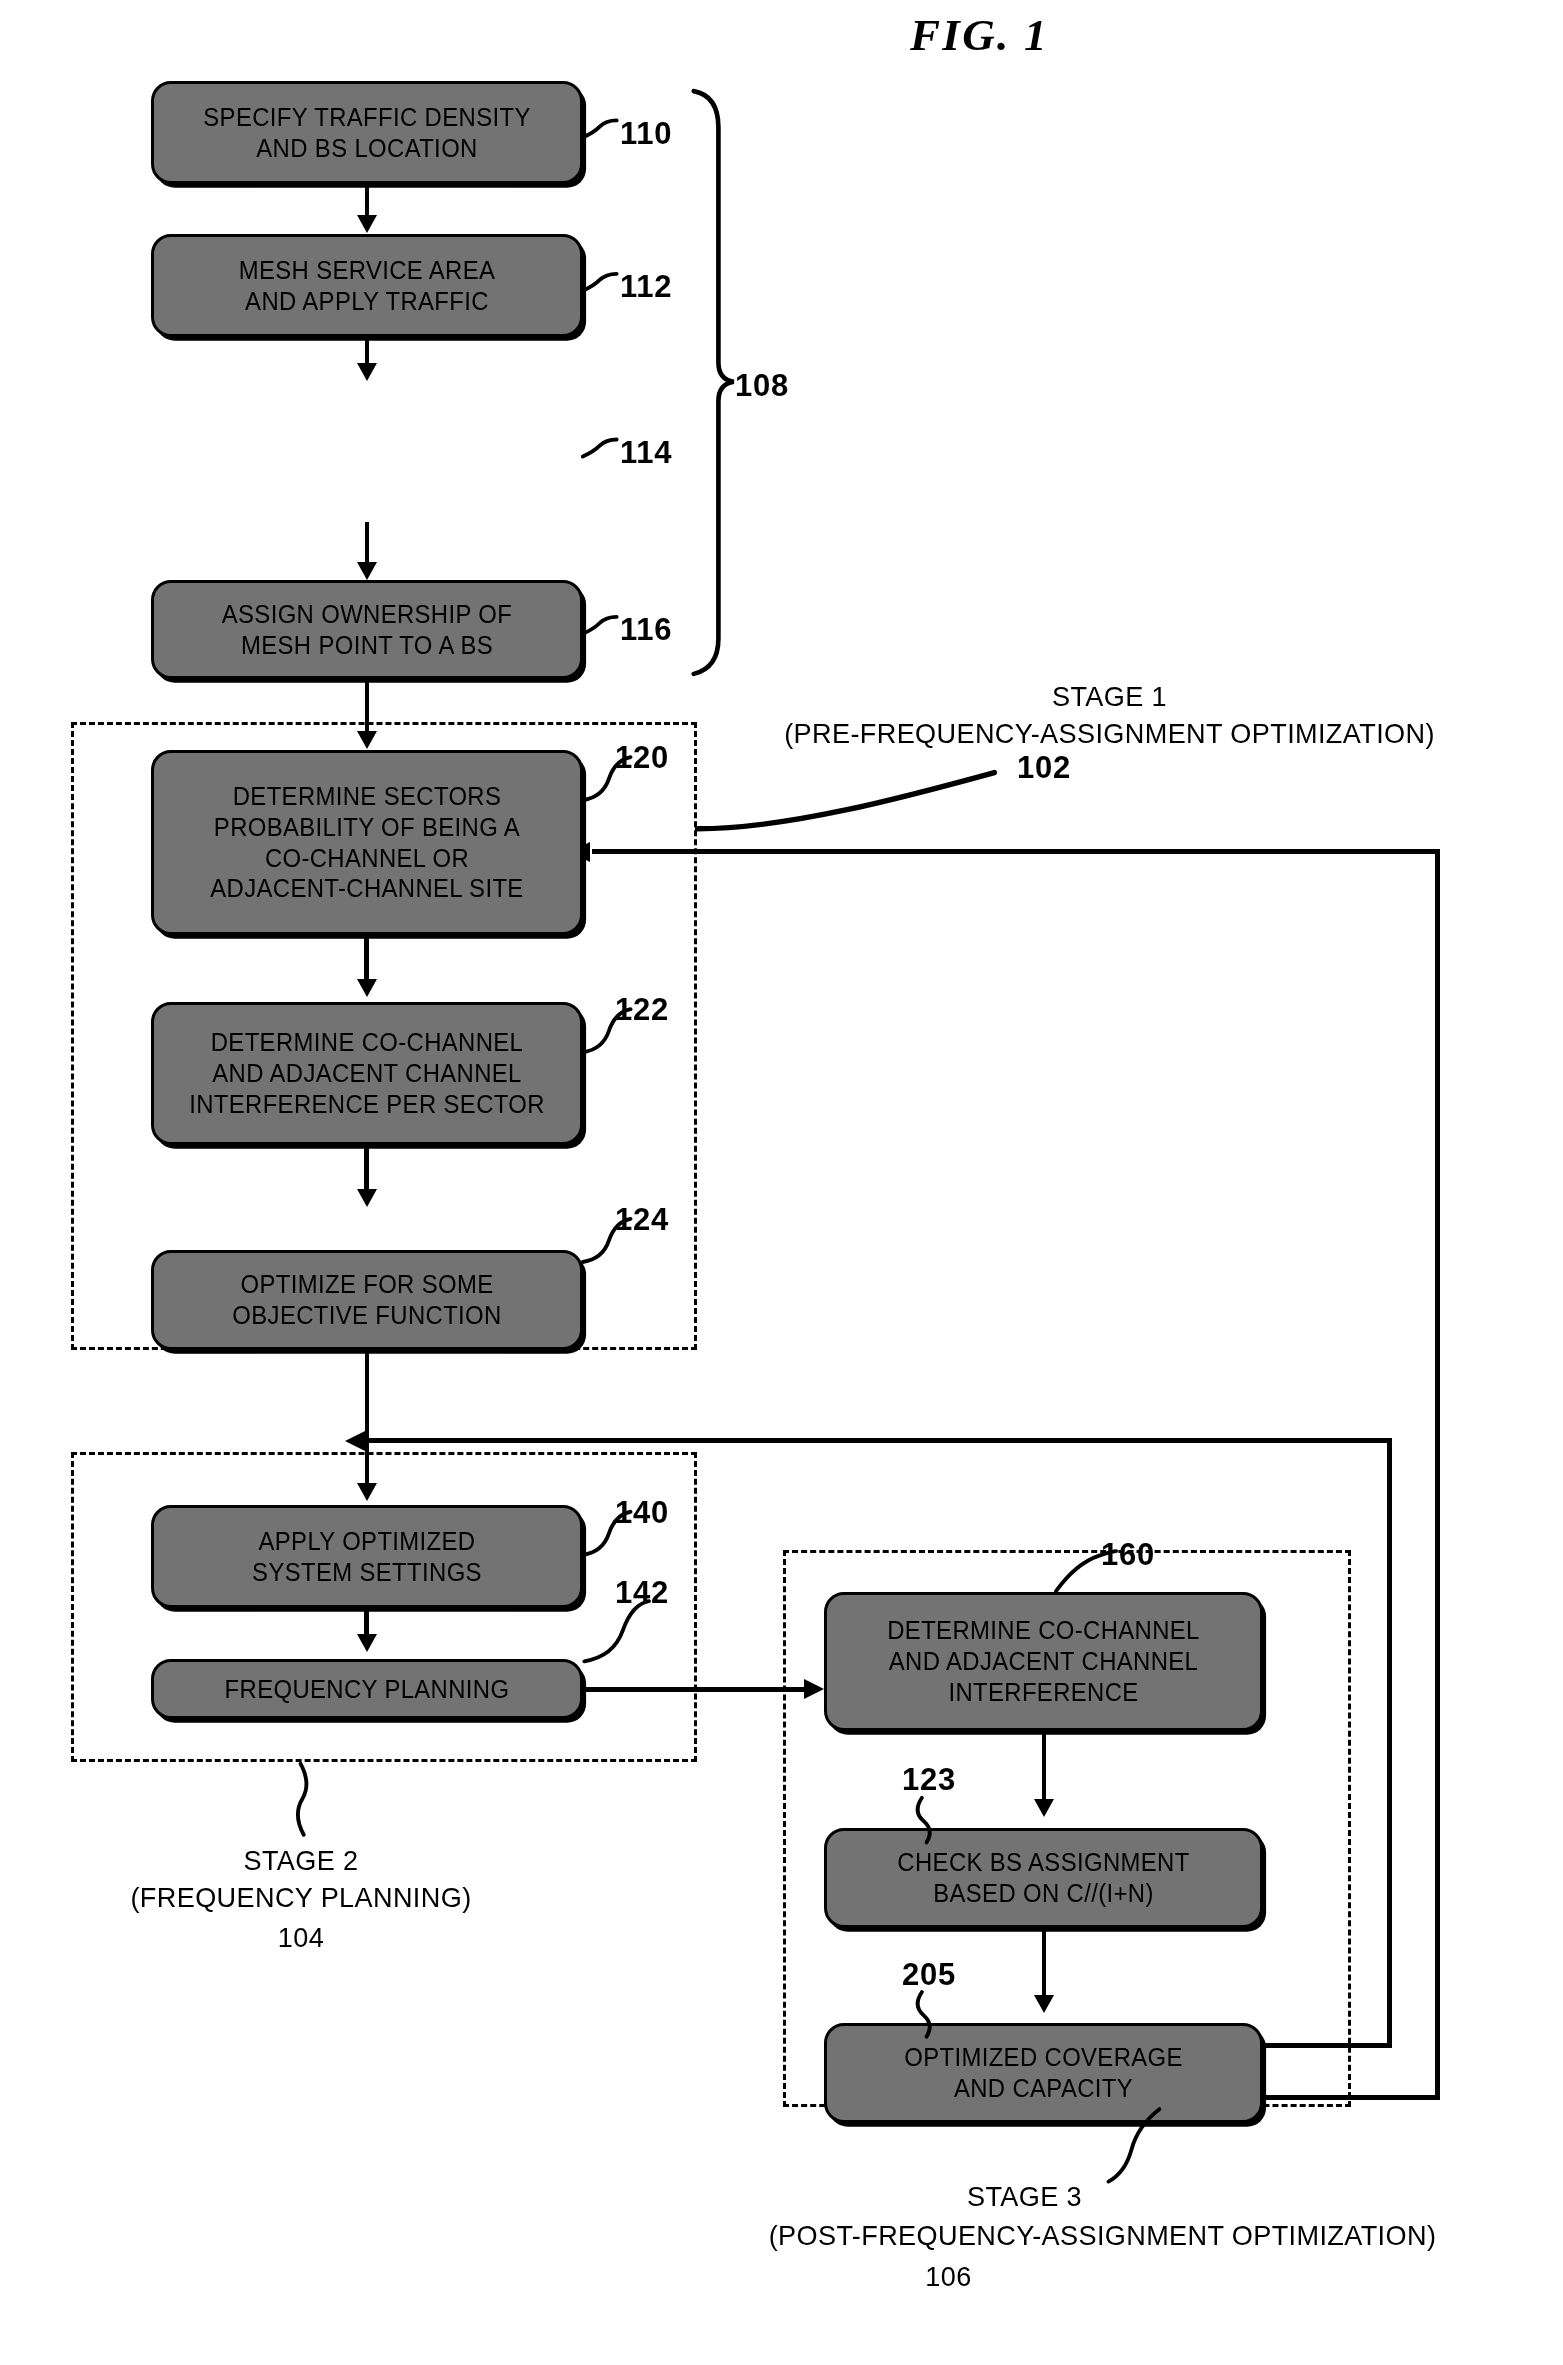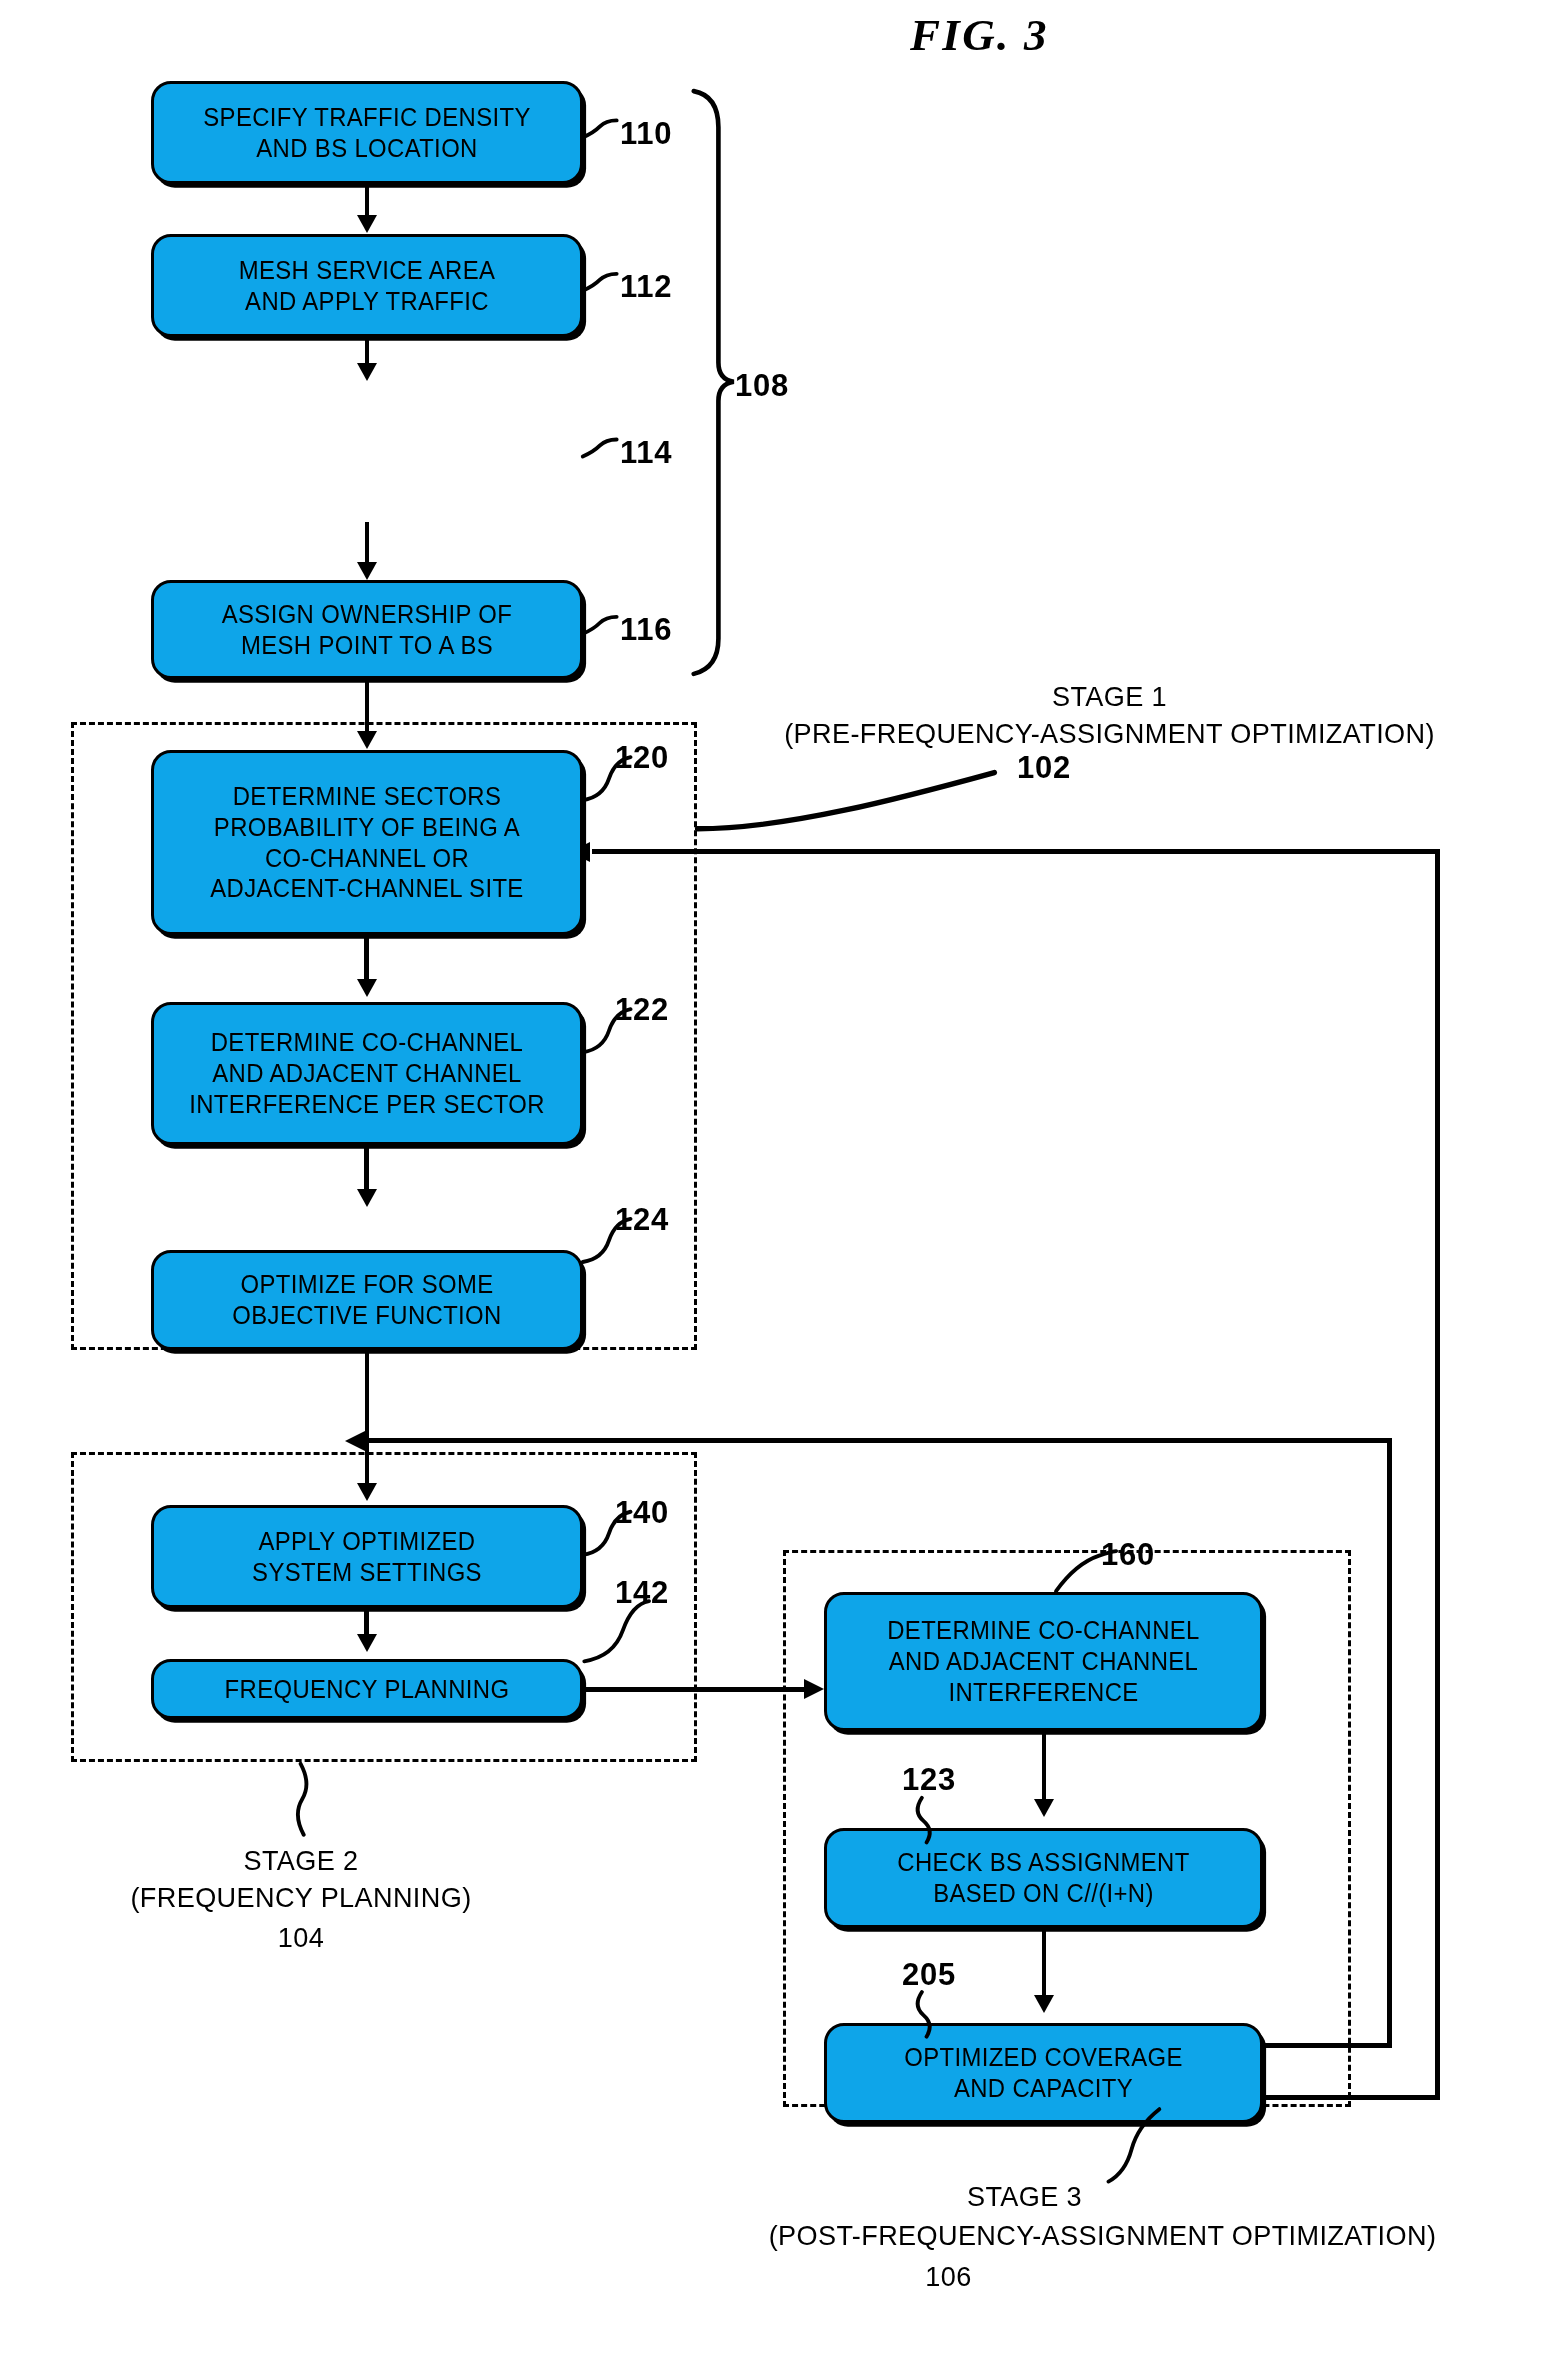--- a/index.html
+++ b/index.html
@@ -11,21 +11,21 @@
   .fig-title{
     position:absolute;left:910px;top:9.2px;width:324px;
     font-family:"Liberation Serif","DejaVu Serif",serif;
     font-style:italic;font-weight:700;font-size:45px;letter-spacing:2.3px;
     text-align:left;white-space:nowrap;
   }
 
   
   .node{
     position:absolute;box-sizing:border-box;
-    border:3.9px solid #000;border-radius:20px;background:#0ea5e9;
+    border:3.9px solid #000;border-radius:20px;background:#737373;
     display:flex;align-items:center;justify-content:center;
     box-shadow:3.9px 4.6px 0 -0.8px #000;
     z-index:6;
   }
   .node .txt{
     display:block;width:100%;text-align:center;
     font-size:25.4px;line-height:1.22;letter-spacing:0.4px;
     font-stretch:condensed;
     transform:scaleX(0.94);
     white-space:pre-line;
@@ -67,21 +67,21 @@
     border-left:20px solid #000;}
 
   svg.overlay{position:absolute;left:0;top:0;width:1564px;height:2366px;
               z-index:7;pointer-events:none;}
 </style>
 </head>
 <body>
 
 <div id="stage">
 
-  <div class="fig-title">FIG.  3</div>
+  <div class="fig-title">FIG.  1</div>
 
   <div class="dashbox" style="left:71px;top:722px;width:626px;height:628px;"></div>
   <div class="dashbox" style="left:71px;top:1452px;width:626px;height:310px;"></div>
   <div class="dashbox" style="left:783px;top:1550px;width:568px;height:557px;"></div>
 
   <div class="node" style="left:151px;top:81px;width:432px;height:103px;">
     <span class="txt">SPECIFY TRAFFIC DENSITY
 AND BS LOCATION</span>
   </div>
 

